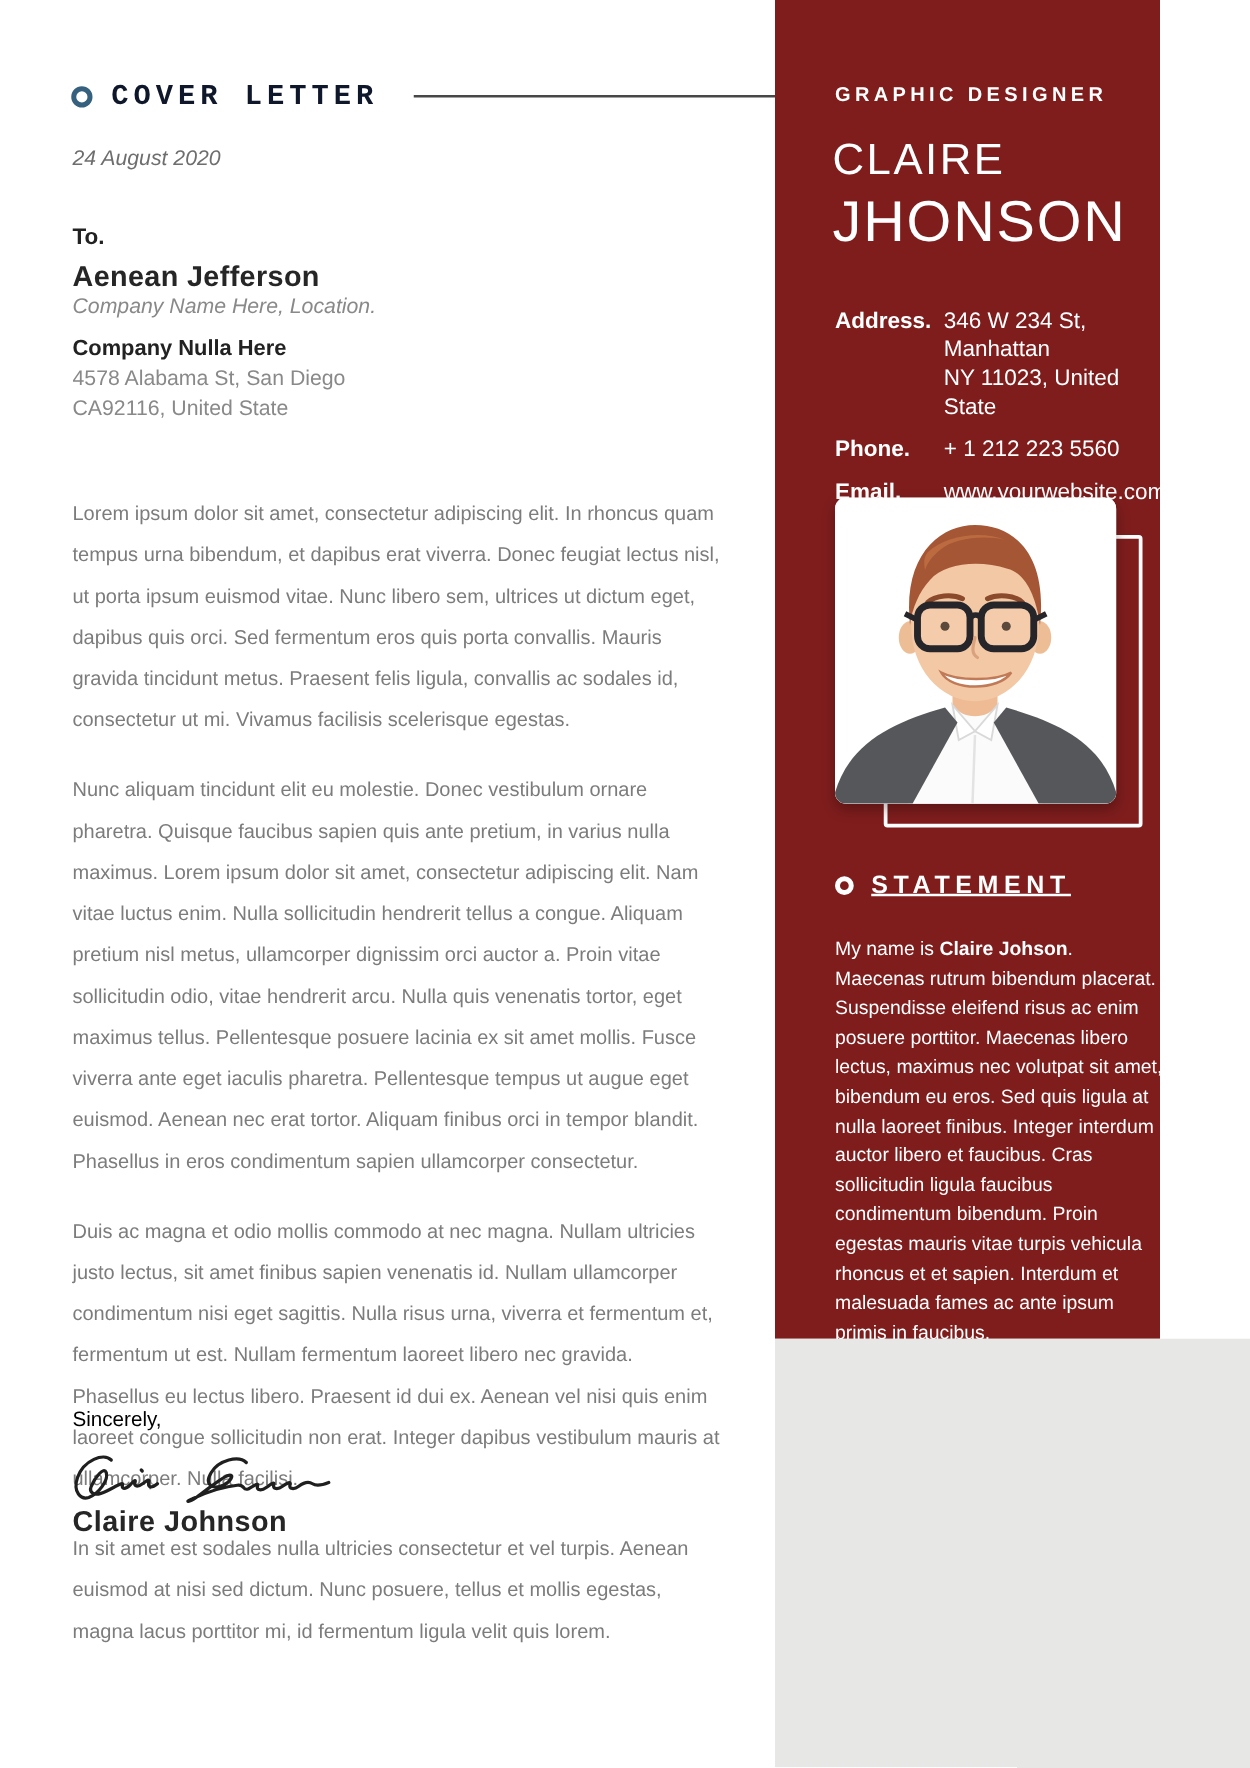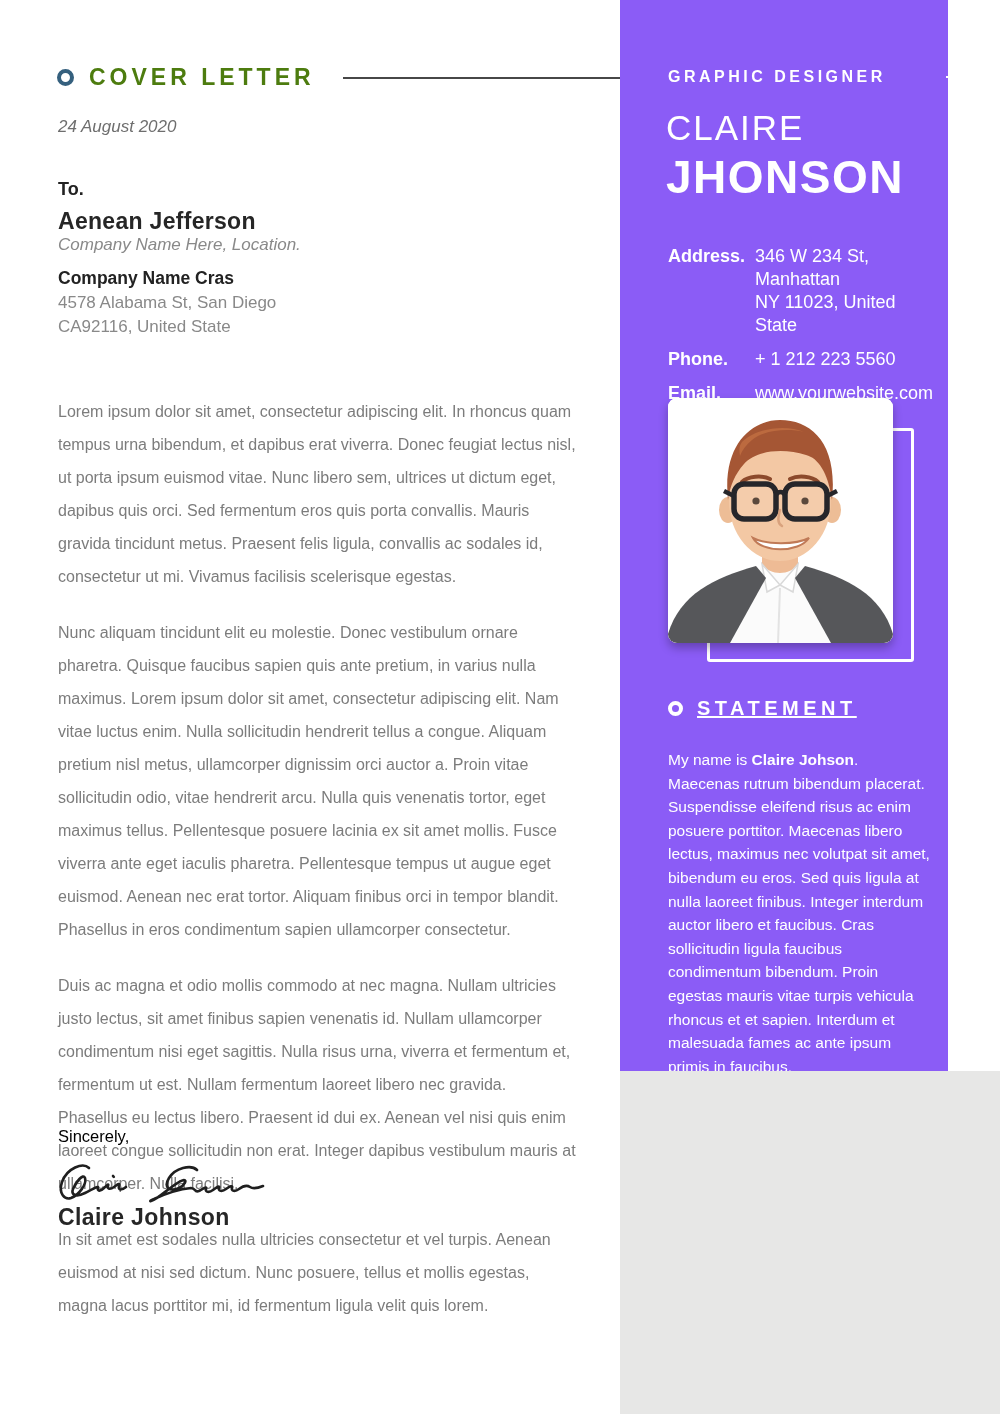--- a/index.html
+++ b/index.html
@@ -2,48 +2,48 @@
 <html><head>
 <meta charset="utf-8">
 <style>
   html,body{margin:0;padding:0;}
   body{background:#fff;font-family:"Liberation Sans",sans-serif;}
   .page{position:relative;width:1000px;height:1414px;background:#ffffff;overflow:hidden;}
 
   
   .heading-row{position:absolute;left:57px;top:64px;width:563px;display:flex;align-items:center;}
   .ring{box-sizing:border-box;width:17px;height:17px;border:4.5px solid #35607e;border-radius:50%;margin-right:15px;flex-shrink:0;}
-  .cover-title{margin:0;font-size:23px;font-weight:700;letter-spacing:4px;color:#4d7c0f;white-space:nowrap;}
+  .cover-title{margin:0;font-size:23px;font-weight:700;letter-spacing:4px;color:#0f172a;white-space:nowrap;font-family:Liberation Mono, monospace;}
   .heading-rule{flex:1;height:2px;background:#474747;margin-left:28px;}
 
   .date-line{position:absolute;left:58px;top:117px;margin:0;font-style:italic;font-size:17px;color:#6e6e6e;}
 
   .to-label{position:absolute;left:58px;top:179px;margin:0;font-size:18px;font-weight:700;color:#222;}
   .recipient-name{position:absolute;left:58px;top:208px;margin:0;font-size:23px;font-weight:700;color:#262626;letter-spacing:.3px;}
   .company-line{position:absolute;left:58px;top:235px;margin:0;font-style:italic;font-size:17px;color:#898989;}
   .company-name{position:absolute;left:58px;top:268px;margin:0;font-size:17.5px;font-weight:700;color:#222;}
   .company-address{position:absolute;left:58px;top:291px;margin:0;font-size:17px;line-height:24px;color:#898989;}
 
   .letter-body{position:absolute;left:58px;top:395px;width:518px;}
   .letter-body p{margin:0 0 23px;font-size:16px;line-height:33px;color:#7c7c7c;}
 
   .sincerely{position:absolute;left:58px;top:1127px;margin:0;font-size:16.5px;color:#000000;}
   .signature{position:absolute;left:55px;top:1158px;}
   .sig-name{position:absolute;left:58px;top:1204px;margin:0;font-size:23px;font-weight:700;color:#262626;letter-spacing:.4px;}
 
   
-  .sidebar{position:absolute;left:620px;top:0;width:308px;height:1071px;background:#8b5cf6;color:#fff;padding-left:20px;}
+  .sidebar{position:absolute;left:620px;top:0;width:308px;height:1071px;background:#7f1d1d;color:#fff;}
   .footer-gray{position:absolute;left:620px;top:1071px;width:380px;height:343px;background:#e7e7e6;}
 
   .job-row{position:absolute;left:48px;top:68px;right:0;display:flex;align-items:center;}
   .job-title{margin:0;font-size:16px;font-weight:700;letter-spacing:3.5px;white-space:nowrap;}
   .job-rule{flex:1;height:2px;background:#fff;margin-left:60px;}
 
   .first-name{position:absolute;left:46px;top:108px;margin:0;font-size:35px;font-weight:400;letter-spacing:2px;color:#fff;}
-  .last-name{position:absolute;left:46px;top:150px;margin:0;font-size:46px;font-weight:700;letter-spacing:1.5px;color:#fff;}
+  .last-name{position:absolute;left:46px;top:150px;margin:0;font-size:46px;font-weight:400;letter-spacing:1.5px;color:#fff;}
 
   .contact{position:absolute;left:48px;top:245px;right:26px;font-size:18px;line-height:23px;}
   .contact-row{display:flex;margin-bottom:11px;}
   .contact-label{width:87px;font-weight:700;flex-shrink:0;}
   .contact-value{font-weight:400;}
 
   .photo-frame{position:absolute;left:87px;top:428px;width:201px;height:228px;border:3px solid #fff;border-radius:3px;}
   .photo-card{position:absolute;left:48px;top:398px;width:225px;height:245px;background:#fff;border-radius:9px;box-shadow:0 5px 10px rgba(0,0,0,.28);overflow:hidden;}
   .photo-card svg{display:block;}
 
@@ -63,21 +63,21 @@
     <span class="ring"></span>
     <h1 class="cover-title">COVER LETTER</h1>
     <span class="heading-rule"></span>
   </div>
 
   <p class="date-line">24 August 2020</p>
 
   <p class="to-label">To.</p>
   <h2 class="recipient-name">Aenean Jefferson</h2>
   <p class="company-line">Company Name Here, Location.</p>
-  <p class="company-name">Company Name Cras</p>
+  <p class="company-name">Company Nulla Here</p>
   <p class="company-address"><span>4578 Alabama St, San Diego</span><br>
     <span>CA92116, United State</span></p>
 
   <div class="letter-body">
     <p>Lorem ipsum dolor sit amet, consectetur adipiscing elit. In rhoncus quam tempus urna bibendum, et dapibus erat viverra. Donec feugiat lectus nisl, ut porta ipsum euismod vitae. Nunc libero sem, ultrices ut dictum eget, dapibus quis orci. Sed fermentum eros quis porta convallis. Mauris gravida tincidunt metus. Praesent felis ligula, convallis ac sodales id, consectetur ut mi. Vivamus facilisis scelerisque egestas.</p>
     <p>Nunc aliquam tincidunt elit eu molestie. Donec vestibulum ornare pharetra. Quisque faucibus sapien quis ante pretium, in varius nulla maximus. Lorem ipsum dolor sit amet, consectetur adipiscing elit. Nam vitae luctus enim. Nulla sollicitudin hendrerit tellus a congue. Aliquam pretium nisl metus, ullamcorper dignissim orci auctor a. Proin vitae sollicitudin odio, vitae hendrerit arcu. Nulla quis venenatis tortor, eget maximus tellus. Pellentesque posuere lacinia ex sit amet mollis. Fusce viverra ante eget iaculis pharetra. Pellentesque tempus ut augue eget euismod. Aenean nec erat tortor. Aliquam finibus orci in tempor blandit. Phasellus in eros condimentum sapien ullamcorper consectetur.</p>
     <p>Duis ac magna et odio mollis commodo at nec magna. Nullam ultricies justo lectus, sit amet finibus sapien venenatis id. Nullam ullamcorper condimentum nisi eget sagittis. Nulla risus urna, viverra et fermentum et, fermentum ut est. Nullam fermentum laoreet libero nec gravida. Phasellus eu lectus libero. Praesent id dui ex. Aenean vel nisi quis enim laoreet congue sollicitudin non erat. Integer dapibus vestibulum mauris at ullamcorper. Nulla facilisi.</p>
     <p>In sit amet est sodales nulla ultricies consectetur et vel turpis. Aenean euismod at nisi sed dictum. Nunc posuere, tellus et mollis egestas, magna lacus porttitor mi, id fermentum ligula velit quis lorem.</p>
   </div>
 

